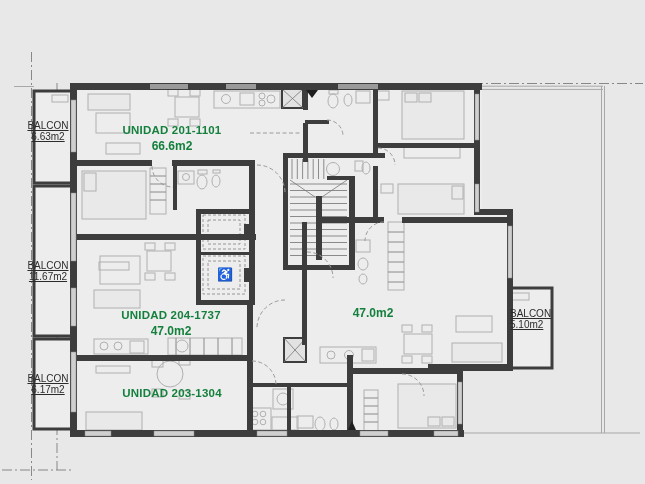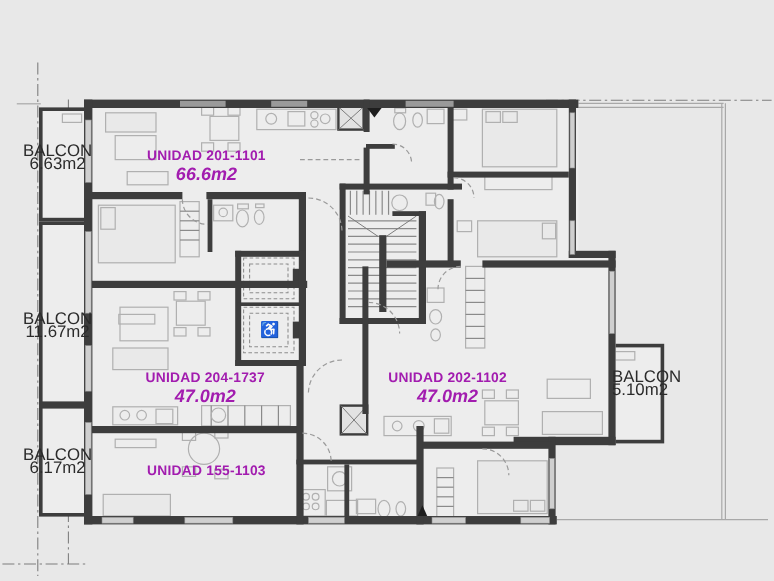--- a/index.html
+++ b/index.html
@@ -1,23 +1,23 @@
 <!DOCTYPE html>
 <html><head>
 <meta charset="utf-8">
 <style>
   html,body{margin:0;padding:0;background:#e8e8e8;}
   .stage{position:relative;width:645px;height:484px;background:#e8e8e8;
          font-family:"Liberation Sans",sans-serif;overflow:hidden;}
   .stage svg{position:absolute;left:0;top:0;}
-  .lbl{position:absolute;transform:translateX(-50%);text-align:center;color:#a21caf;white-space:nowrap;}
+  .lbl{position:absolute;transform:translateX(-50%);text-align:center;color:#15803d;white-space:nowrap;}
   .lbl .nm{display:block;font-weight:bold;font-size:11.5px;letter-spacing:.2px;line-height:18px;}
-  .lbl .ar{display:block;font-weight:bold;font-size:15px;line-height:14px;font-style:italic;}
+  .lbl .ar{display:block;font-weight:bold;font-size:12px;line-height:14px;}
   .blbl{position:absolute;transform:translateX(-50%);text-align:center;color:#2b2b2b;
-        font-size:14px;line-height:11px;white-space:nowrap;}
+        font-size:10px;line-height:11px;white-space:nowrap;text-decoration:underline;}
   .blbl-r{transform:none;text-align:left;}
   .wc{position:absolute;font-size:13px;color:#1b1b1b;line-height:13px;}
   
   .wall{fill:#3d3d3d;stroke:none;}
   .win{fill:#cfcfcf;stroke:#8a8a8a;stroke-width:.5;}
   .winTop{fill:#9a9a9a;stroke:none;}
   .f{fill:none;stroke:#b0b0b0;stroke-width:1;}
   .ff{fill:#e9e9e9;stroke:#b0b0b0;stroke-width:1;}
   .thin{stroke:#a8a8a8;stroke-width:1;fill:none;}
   .dd{stroke:#7d7d7d;stroke-width:.9;fill:none;stroke-dasharray:10 3 2 3;}
@@ -303,25 +303,24 @@
     <polygon class="mark" points="306,90 318,90 312,98"></polygon>
     <polygon class="mark" points="348,430 352,421 356,430"></polygon>
   </g>
 </svg>
 
   <div class="lbl" style="left:172px;top:121px;">
     <span class="nm">UNIDAD 201-1101</span>
     <span class="ar">66.6m2</span>
   </div>
   <div class="lbl" style="left:373px;top:306px;">
-    <span class="nm">UNIDAD 202-1102</span>
     <span class="ar">47.0m2</span>
   </div>
   <div class="lbl" style="left:172px;top:384px;">
-    <span class="nm">UNIDAD 155-1103</span>
+    <span class="nm">UNIDAD 203-1304</span>
   </div>
   <div class="lbl" style="left:171px;top:306px;">
     <span class="nm">UNIDAD 204-1737</span>
     <span class="ar">47.0m2</span>
   </div>
 
   <div class="blbl" style="left:48px;top:120px;">
     <span>BALCON</span><br>
     <span>6.63m2</span>
   </div>

